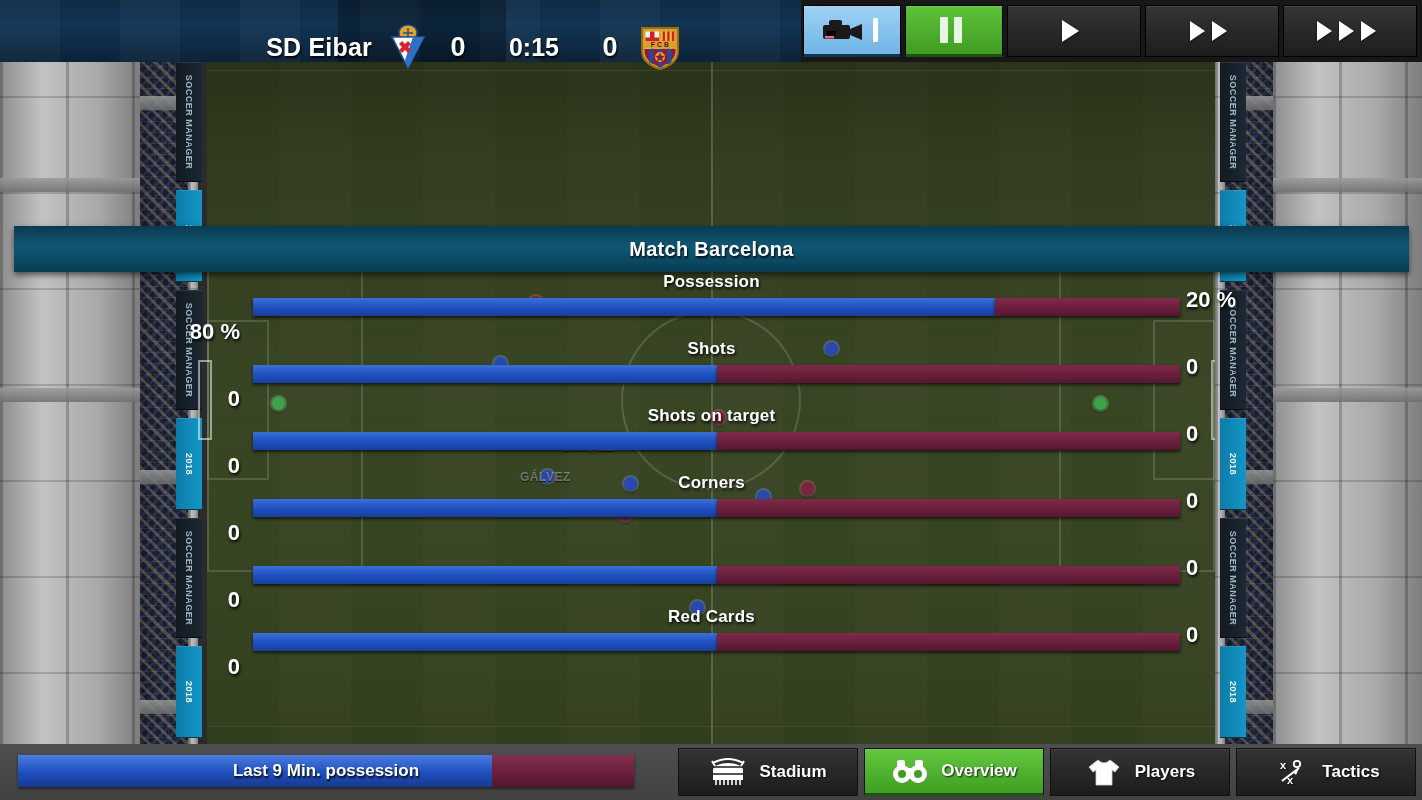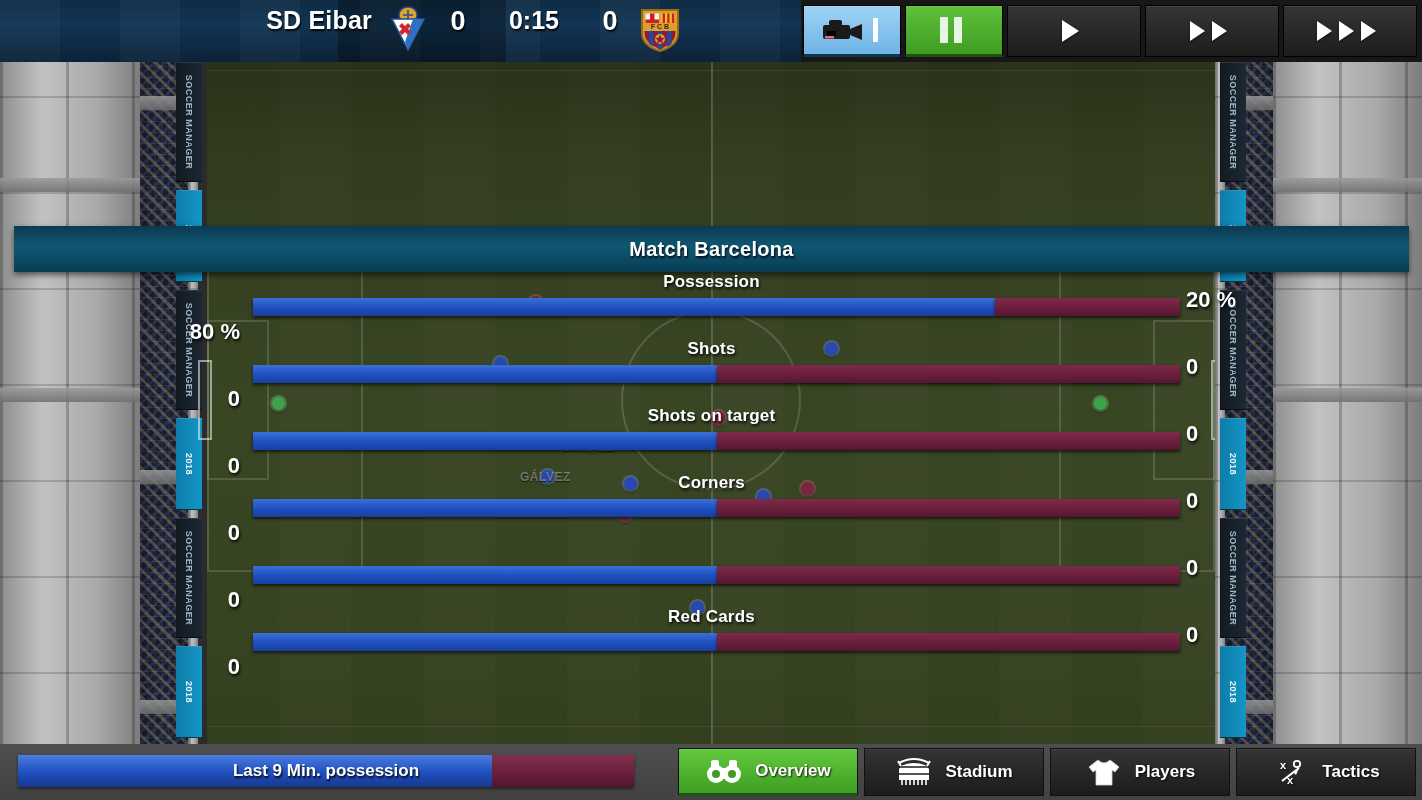--- a/index.html
+++ b/index.html
@@ -93,22 +93,22 @@
   .topbar-bg::after{
     content:""; position:absolute; inset:0;
     background:
       repeating-linear-gradient(to right, rgba(255,255,255,0.03) 0px, rgba(255,255,255,0.03) 60px, rgba(0,0,0,0) 60px, rgba(0,0,0,0) 120px);
   }
   .topbar-dark {
     position:absolute; left:338px; top:0; width:168px; height:62px;
     background:rgba(0,0,0,0.30);
   }
   .scorewrap {
-    position:absolute; left:0; top:6px; width:838px; height:62px;
-    display:flex; justify-content:center; gap:0;
+    position:absolute; left:0; top:16px; width:838px; height:62px;
+    display:flex; align-items:center; justify-content:center; gap:0;
     color:#fff;
   }
   .teamname {
     font-size:25px; font-weight:bold; letter-spacing:.2px;
     text-shadow:1px 2px 2px rgba(0,0,0,.85);
     white-space:nowrap;
   }
   .teamname.home { width:230px; text-align:right; padding-right:14px; }
   .teamname.away { width:230px; text-align:left;  padding-left:14px; }
   .crest { width:44px; height:46px; position:relative; flex:0 0 44px; }
@@ -462,45 +462,45 @@
   </div>
 
   <div class="bottombar">
     <div class="possbar">
       <div class="pb-l" id="pb-l" style="width: 77%;"></div>
       <div class="pb-r" id="pb-r" style="width: 23%;"></div>
       <div class="pb-txt">Last 9 Min. possession</div>
     </div>
 
     <div class="navbtns" id="navbtns">
+        <div class="navbtn">
+          <span class="ico"><svg viewBox="0 0 38 30" width="38" height="30">
+              <path d="M4 6 Q19 -2 34 6" stroke="#fff" stroke-width="2" fill="none"></path>
+              <ellipse cx="19" cy="13" rx="15" ry="7" fill="#fff"></ellipse>
+              <rect x="4" y="13" width="30" height="10" fill="#fff"></rect>
+              <path d="M7 23 v5 M11 23 v5 M15 23 v5 M19 23 v5 M23 23 v5 M27 23 v5 M31 23 v5" stroke="#fff" stroke-width="1.6"></path>
+              <path d="M4 10 h30 M4 17 h30" stroke="#1c1c1c" stroke-width="1.4"></path>
+              <path d="M3 4 l3 5 M35 4 l-3 5" stroke="#fff" stroke-width="2"></path>
+            </svg></span>
+          <span>Stadium</span>
+        </div>
         <div class="navbtn active">
           <span class="ico"><svg viewBox="0 0 38 30" width="38" height="30">
               <circle cx="11" cy="18" r="9" fill="#fff"></circle>
               <circle cx="27" cy="18" r="9" fill="#fff"></circle>
               <rect x="16" y="12" width="6" height="11" fill="#fff"></rect>
               <rect x="6" y="4" width="8" height="9" rx="2" fill="#fff"></rect>
               <rect x="24" y="4" width="8" height="9" rx="2" fill="#fff"></rect>
               <circle cx="11" cy="18" r="4" fill="#3e9e23"></circle>
               <circle cx="27" cy="18" r="4" fill="#3e9e23"></circle>
             </svg></span>
           <span>Overview</span>
         </div>
         <div class="navbtn">
           <span class="ico"><svg viewBox="0 0 38 30" width="38" height="30">
-              <path d="M4 6 Q19 -2 34 6" stroke="#fff" stroke-width="2" fill="none"></path>
-              <ellipse cx="19" cy="13" rx="15" ry="7" fill="#fff"></ellipse>
-              <rect x="4" y="13" width="30" height="10" fill="#fff"></rect>
-              <path d="M7 23 v5 M11 23 v5 M15 23 v5 M19 23 v5 M23 23 v5 M27 23 v5 M31 23 v5" stroke="#fff" stroke-width="1.6"></path>
-              <path d="M4 10 h30 M4 17 h30" stroke="#1c1c1c" stroke-width="1.4"></path>
-              <path d="M3 4 l3 5 M35 4 l-3 5" stroke="#fff" stroke-width="2"></path>
-            </svg></span>
-          <span>Stadium</span>
-        </div>
-        <div class="navbtn">
-          <span class="ico"><svg viewBox="0 0 38 30" width="38" height="30">
               <path d="M13 3 L9 6 L4 10 L8 15 L11 13 L11 28 L27 28 L27 13 L30 15 L34 10 L29 6 L25 3 Q19 9 13 3 Z" fill="#fff" stroke="#cfcfcf" stroke-width="0.8"></path>
             </svg></span>
           <span>Players</span>
         </div>
         <div class="navbtn">
           <span class="ico"><svg viewBox="0 0 38 30" width="38" height="30">
               <text x="8" y="12" font-size="11" font-weight="bold" fill="#fff" font-family="Liberation Sans, sans-serif">x</text>
               <circle cx="25" cy="7" r="3.2" fill="none" stroke="#fff" stroke-width="1.8"></circle>
               <path d="M10 24 L27 11" stroke="#fff" stroke-width="2.2"></path>
               <path d="M22 16 L27 11 L24 18 Z" fill="#fff"></path>

